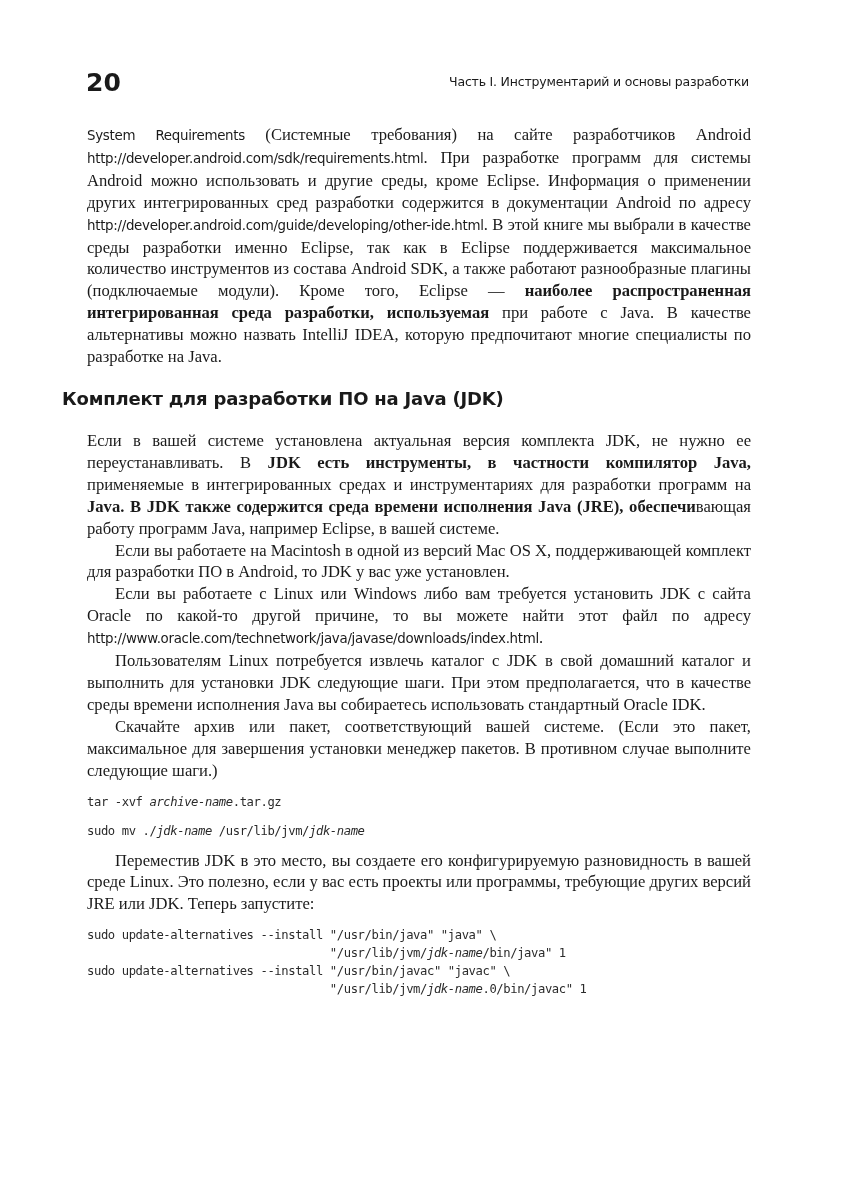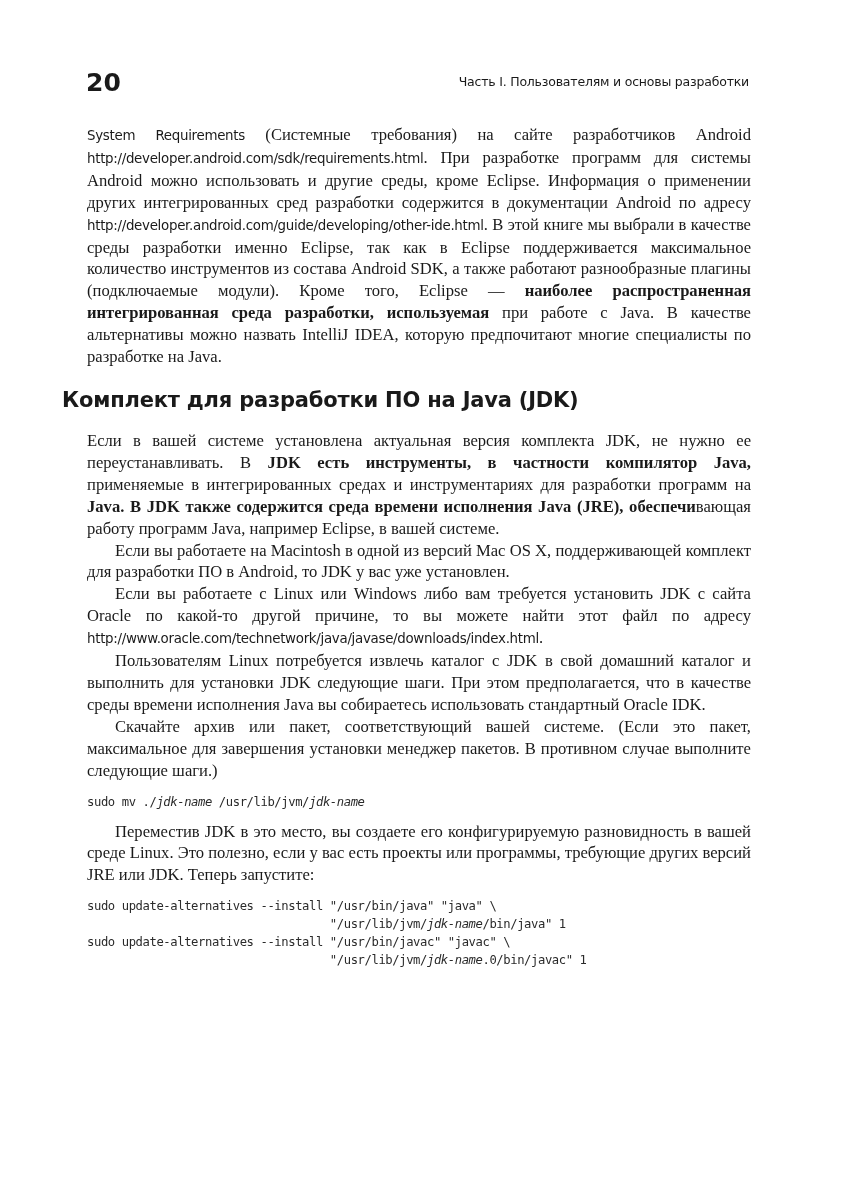--- a/index.html
+++ b/index.html
@@ -4,45 +4,46 @@
 <style>
   html, body { margin: 0; padding: 0; background: #ffffff; }
   body { width: 841px; height: 1200px; position: relative; overflow: hidden; color: #1a1a1a; }
   .page-number { position: absolute; left: 86px; top: 68px; font-family: "DejaVu Sans", sans-serif; font-weight: bold; font-size: 25px; color: #1a1a1a; }
   .running-head { position: absolute; right: 92px; top: 74px; font-family: "DejaVu Sans", sans-serif; font-size: 12.5px; color: #1a1a1a; letter-spacing: -0.2px; }
   .body { position: absolute; left: 87px; top: 124px; width: 664px; font-family: "Liberation Serif", serif; font-size: 16.6px; line-height: 21.9px; text-align: justify; color: #1a1a1a; }
   .p { margin: 0; }
   .indent { text-indent: 28px; }
   .sans { font-family: "DejaVu Sans", sans-serif; font-size: 13.4px; letter-spacing: -0.3px; }
   .b { font-weight: bold; }
-  .h2 { position: absolute; left: 62px; top: 388px; font-family: "DejaVu Sans", sans-serif; font-weight: bold; font-size: 21px; color: #1a1a1a; margin: 0; letter-spacing: -0.2px; text-align: center; }
+  .h2 { position: absolute; left: 62px; top: 388px; font-family: "DejaVu Sans", sans-serif; font-weight: bold; font-size: 18px; color: #1a1a1a; margin: 0; letter-spacing: -0.2px; text-align: center; }
   .sec2 { top: 430px; }
   .code { font-family: "DejaVu Sans Mono", monospace; font-size: 12.2px; line-height: 18px; white-space: pre; margin: 11px 0 10px 0; text-indent: 0; text-align: left; color: #2a2a2a; letter-spacing: -0.4px; }
   .mono { font-family: "DejaVu Sans Mono", monospace; font-size: 12.2px; letter-spacing: -0.4px; }
   .i { font-style: italic; }
 </style>
 </head>
 <body>
 
 <div class="page-number">20</div>
-<div class="running-head">Часть I. Пользователям и основы разработки</div>
+<div class="running-head">Часть I. Инструментарий и основы разработки</div>
 
 <div class="body">
   <p class="p"><span class="sans">System Requirements</span><span> (Системные требования) на сайте разработчиков Android </span><span class="sans">http://developer.android.com/sdk/requirements.html</span><span>. При разработке программ для системы Android можно использовать и другие среды, кроме Eclipse. Информация о применении других интегрированных сред разработки содержится в документации Android по адресу </span><span class="sans">http://developer.android.com/guide/developing/other-ide.html</span><span>. В этой книге мы выбрали в качестве среды разработки именно Eclipse, так как в Eclipse поддерживается максимальное количество инструментов из состава Android SDK, а также работают разнообразные плагины (подключаемые модули). Кроме того, Eclipse — </span><span class="b">наиболее распространенная интегрированная среда разработки, используемая</span><span> при работе с Java. В качестве альтернативы можно назвать IntelliJ IDEA, которую предпочитают многие специалисты по разработке на Java.</span></p>
 </div>
 
 <h2 class="h2">Комплект для разработки ПО на Java (JDK)</h2>
 
 <div class="body sec2">
   <p class="p indent" style="text-indent:0"><span>Если в вашей системе установлена актуальная версия комплекта JDK, не нужно ее переустанавливать. В </span><span class="b">JDK есть инструменты, в частности компилятор Java,</span><span> применяемые в интегрированных средах и инструментариях для разработки программ на </span><span class="b">Java. В JDK также содержится среда времени исполнения Java (JRE), обеспечи</span><span>вающая работу программ Java, например Eclipse, в вашей системе.</span></p>
   <p class="p indent">Если вы работаете на Macintosh в одной из версий Mac OS X, поддерживающей комплект для разработки ПО в Android, то JDK у вас уже установлен.</p>
   <p class="p indent"><span>Если вы работаете с Linux или Windows либо вам требуется установить JDK с сайта Oracle по какой-то другой причине, то вы можете найти этот файл по адресу </span><span class="sans">http://www.oracle.com/technetwork/java/javase/downloads/index.html</span><span>.</span></p>
   <p class="p indent">Пользователям Linux потребуется извлечь каталог с JDK в свой домашний каталог и выполнить для установки JDK следующие шаги. При этом предполагается, что в качестве среды времени исполнения Java вы собираетесь использовать стандартный Oracle IDK.</p>
   <p class="p indent">Скачайте архив или пакет, соответствующий вашей системе. (Если это пакет, максимальное для завершения установки менеджер пакетов. В противном случае выполните следующие шаги.)</p>
 
+  <div class="code"><span>tar -xvf </span><span class="i">archive-name</span><span>.tar.gz</span></div>
 
 
   <div class="code"><span>sudo mv ./</span><span class="i">jdk-name</span><span> /usr/lib/jvm/</span><span class="i">jdk-name</span></div>
 
   <p class="p indent">Переместив JDK в это место, вы создаете его конфигурируемую разновидность в вашей среде Linux. Это полезно, если у вас есть проекты или программы, требующие других версий JRE или JDK. Теперь запустите:</p>
 
   <div class="code"><span>sudo update-alternatives --install "/usr/bin/java" "java" \</span>
 <span>                                   "/usr/lib/jvm/</span><span class="i">jdk-name</span><span>/bin/java" 1</span>
 <span>sudo update-alternatives --install "/usr/bin/javac" "javac" \</span>
 <span>                                   "/usr/lib/jvm/</span><span class="i">jdk-name</span><span>.0/bin/javac" 1</span></div>

